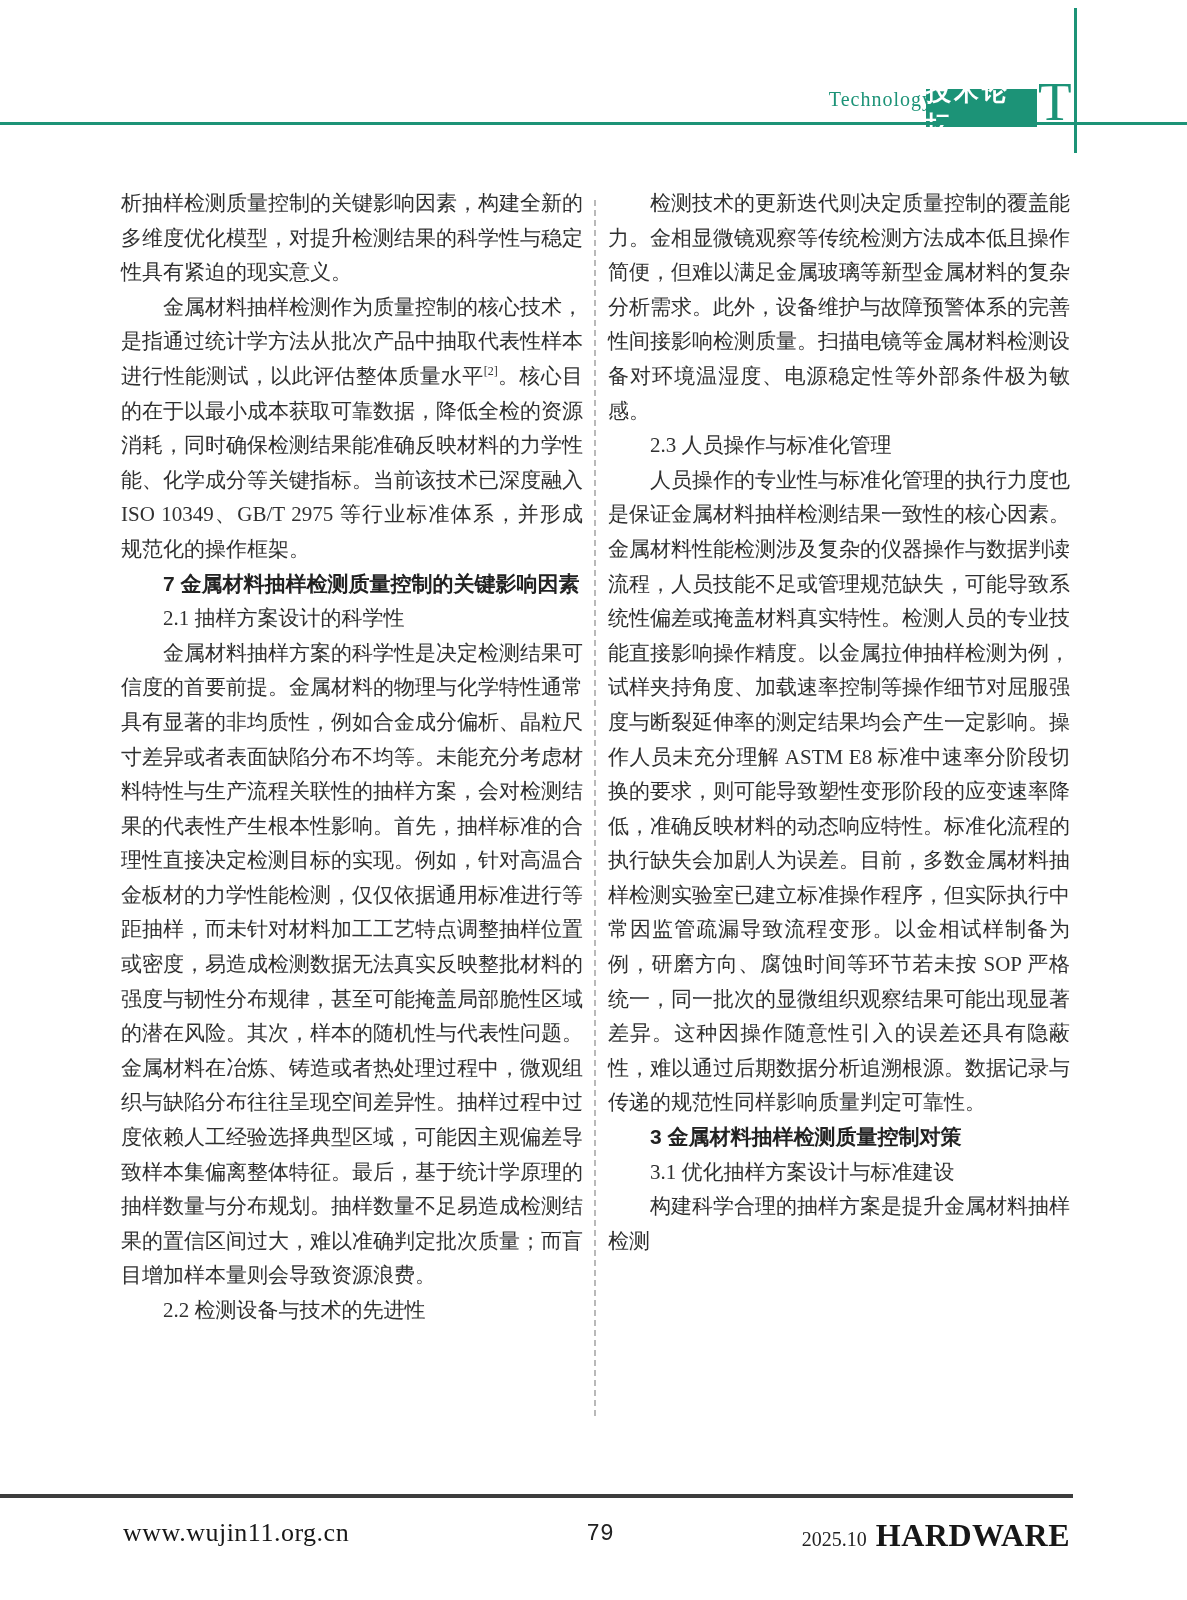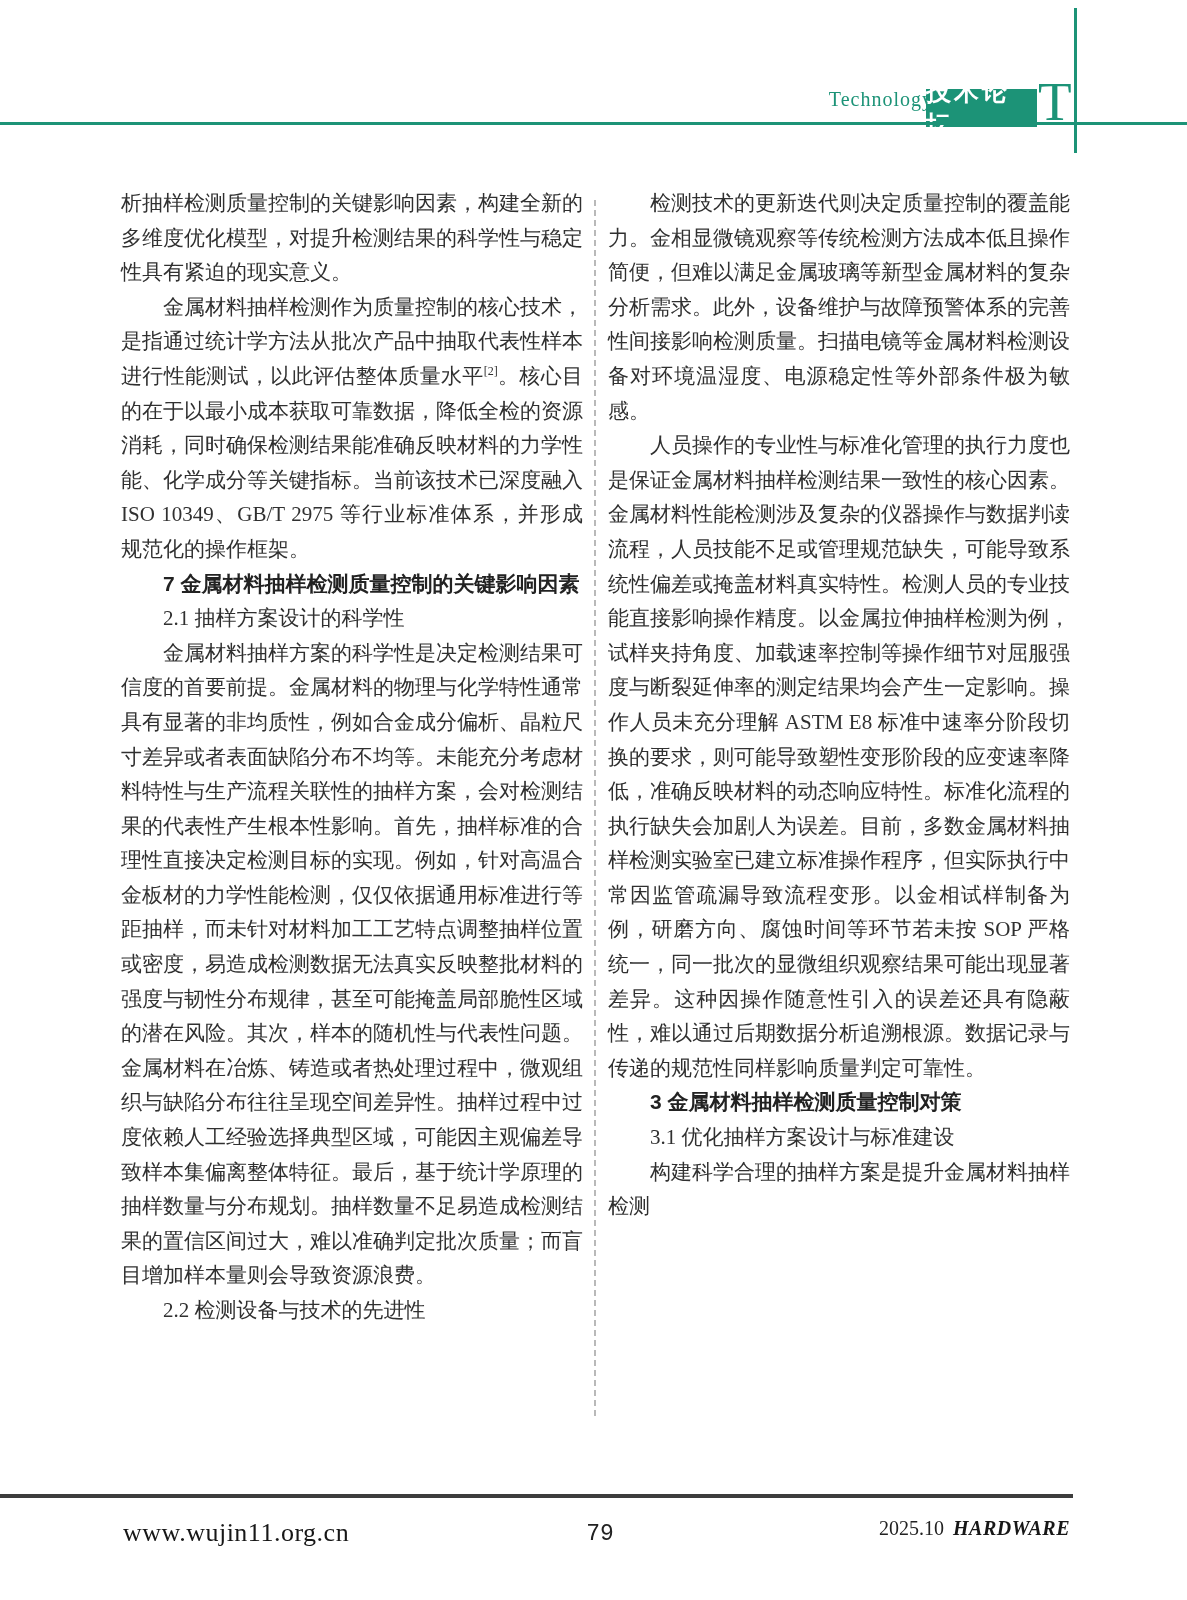--- a/index.html
+++ b/index.html
@@ -58,21 +58,21 @@
   .site {
     position:absolute; left:123px; top:1518px;
     font-weight:normal; font-size:26px; color:#171717; letter-spacing:0.5px;
   }
   .pagenum {
     position:absolute; left:555px; top:1521px; width:90px; text-align:center;
     font-size:23px; color:#222222;font-family:Liberation Mono, monospace;
   }
   .issue-group { position:absolute; right:117px; top:1517px; font-size:20px; color:#222222; }
   .issue-group .mag {
-    font-weight:bold; font-style:italic; font-size:20px; color:#171717; margin-left:9px;
+    font-weight:bold; font-size:32px; color:#171717; margin-left:9px;
     letter-spacing:0.5px;
   }
 </style>
 </head>
 <body>
 
 <div class="page">
 
   <div>
     <span class="tech-en">Technology</span>
@@ -88,20 +88,21 @@
       <p class="blk body noindent">析抽样检测质量控制的关键影响因素，构建全新的多维度优化模型，对提升检测结果的科学性与稳定性具有紧迫的现实意义。</p>
       <p class="blk body">金属材料抽样检测作为质量控制的核心技术，是指通过统计学方法从批次产品中抽取代表性样本进行性能测试，以此评估整体质量水平<sup class="cite">[2]</sup>。核心目的在于以最小成本获取可靠数据，降低全检的资源消耗，同时确保检测结果能准确反映材料的力学性能、化学成分等关键指标。当前该技术已深度融入 ISO 10349、GB/T 2975 等行业标准体系，并形成规范化的操作框架。</p>
       <p class="blk h2">7 金属材料抽样检测质量控制的关键影响因素</p>
       <p class="blk h3">2.1 抽样方案设计的科学性</p>
       <p class="blk body">金属材料抽样方案的科学性是决定检测结果可信度的首要前提。金属材料的物理与化学特性通常具有显著的非均质性，例如合金成分偏析、晶粒尺寸差异或者表面缺陷分布不均等。未能充分考虑材料特性与生产流程关联性的抽样方案，会对检测结果的代表性产生根本性影响。首先，抽样标准的合理性直接决定检测目标的实现。例如，针对高温合金板材的力学性能检测，仅仅依据通用标准进行等距抽样，而未针对材料加工工艺特点调整抽样位置或密度，易造成检测数据无法真实反映整批材料的强度与韧性分布规律，甚至可能掩盖局部脆性区域的潜在风险。其次，样本的随机性与代表性问题。金属材料在冶炼、铸造或者热处理过程中，微观组织与缺陷分布往往呈现空间差异性。抽样过程中过度依赖人工经验选择典型区域，可能因主观偏差导致样本集偏离整体特征。最后，基于统计学原理的抽样数量与分布规划。抽样数量不足易造成检测结果的置信区间过大，难以准确判定批次质量；而盲目增加样本量则会导致资源浪费。</p>
       <p class="blk h3">2.2 检测设备与技术的先进性</p>
     </div>
   <div class="divider"></div>
   <div class="col col-right">
       <p class="blk body">检测技术的更新迭代则决定质量控制的覆盖能力。金相显微镜观察等传统检测方法成本低且操作简便，但难以满足金属玻璃等新型金属材料的复杂分析需求。此外，设备维护与故障预警体系的完善性间接影响检测质量。扫描电镜等金属材料检测设备对环境温湿度、电源稳定性等外部条件极为敏感。</p>
+      <p class="blk h3">2.3 人员操作与标准化管理</p>
       <p class="blk body">人员操作的专业性与标准化管理的执行力度也是保证金属材料抽样检测结果一致性的核心因素。金属材料性能检测涉及复杂的仪器操作与数据判读流程，人员技能不足或管理规范缺失，可能导致系统性偏差或掩盖材料真实特性。检测人员的专业技能直接影响操作精度。以金属拉伸抽样检测为例，试样夹持角度、加载速率控制等操作细节对屈服强度与断裂延伸率的测定结果均会产生一定影响。操作人员未充分理解 ASTM E8 标准中速率分阶段切换的要求，则可能导致塑性变形阶段的应变速率降低，准确反映材料的动态响应特性。标准化流程的执行缺失会加剧人为误差。目前，多数金属材料抽样检测实验室已建立标准操作程序，但实际执行中常因监管疏漏导致流程变形。以金相试样制备为例，研磨方向、腐蚀时间等环节若未按 SOP 严格统一，同一批次的显微组织观察结果可能出现显著差异。这种因操作随意性引入的误差还具有隐蔽性，难以通过后期数据分析追溯根源。数据记录与传递的规范性同样影响质量判定可靠性。</p>
       <p class="blk h2">3 金属材料抽样检测质量控制对策</p>
       <p class="blk h3">3.1 优化抽样方案设计与标准建设</p>
       <p class="blk body">构建科学合理的抽样方案是提升金属材料抽样检测</p>
     </div>
 
   <div>
     <div class="footer-rule"></div>
     <span class="site">www.wujin11.org.cn</span>
     <span class="pagenum">79</span>

